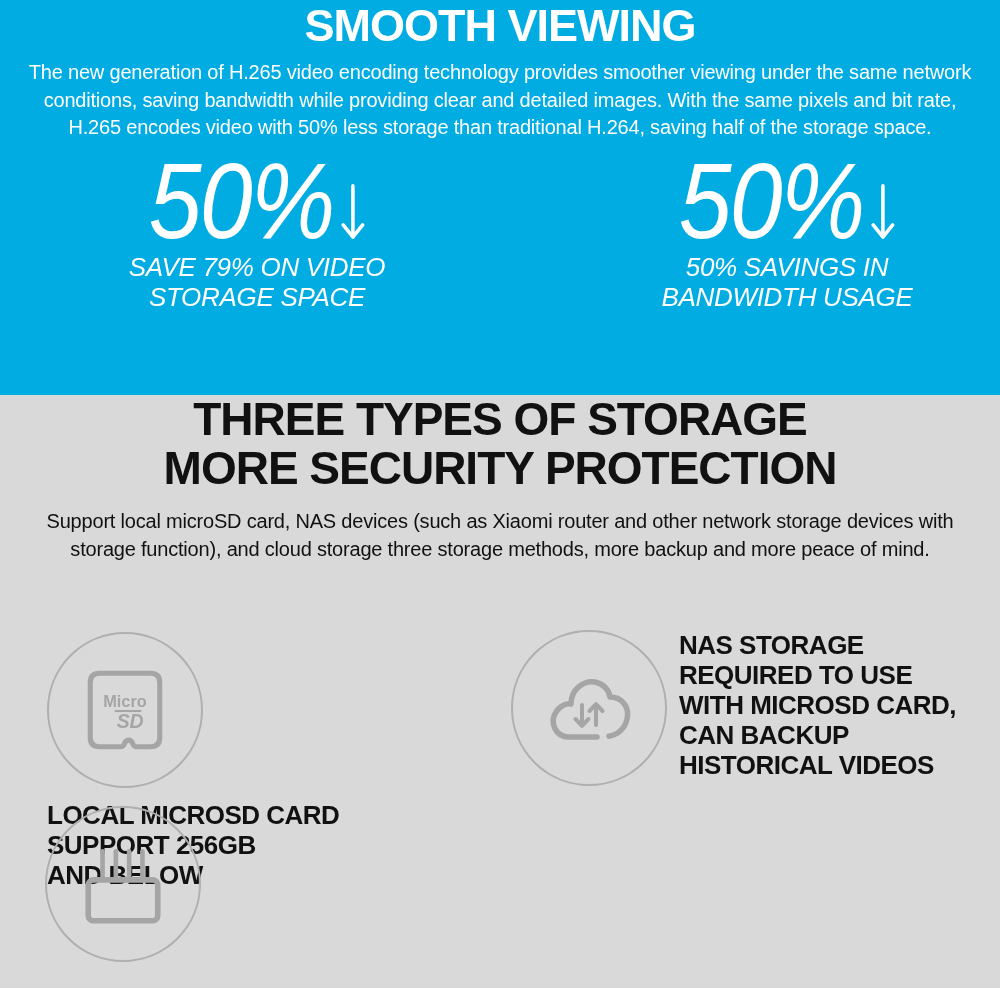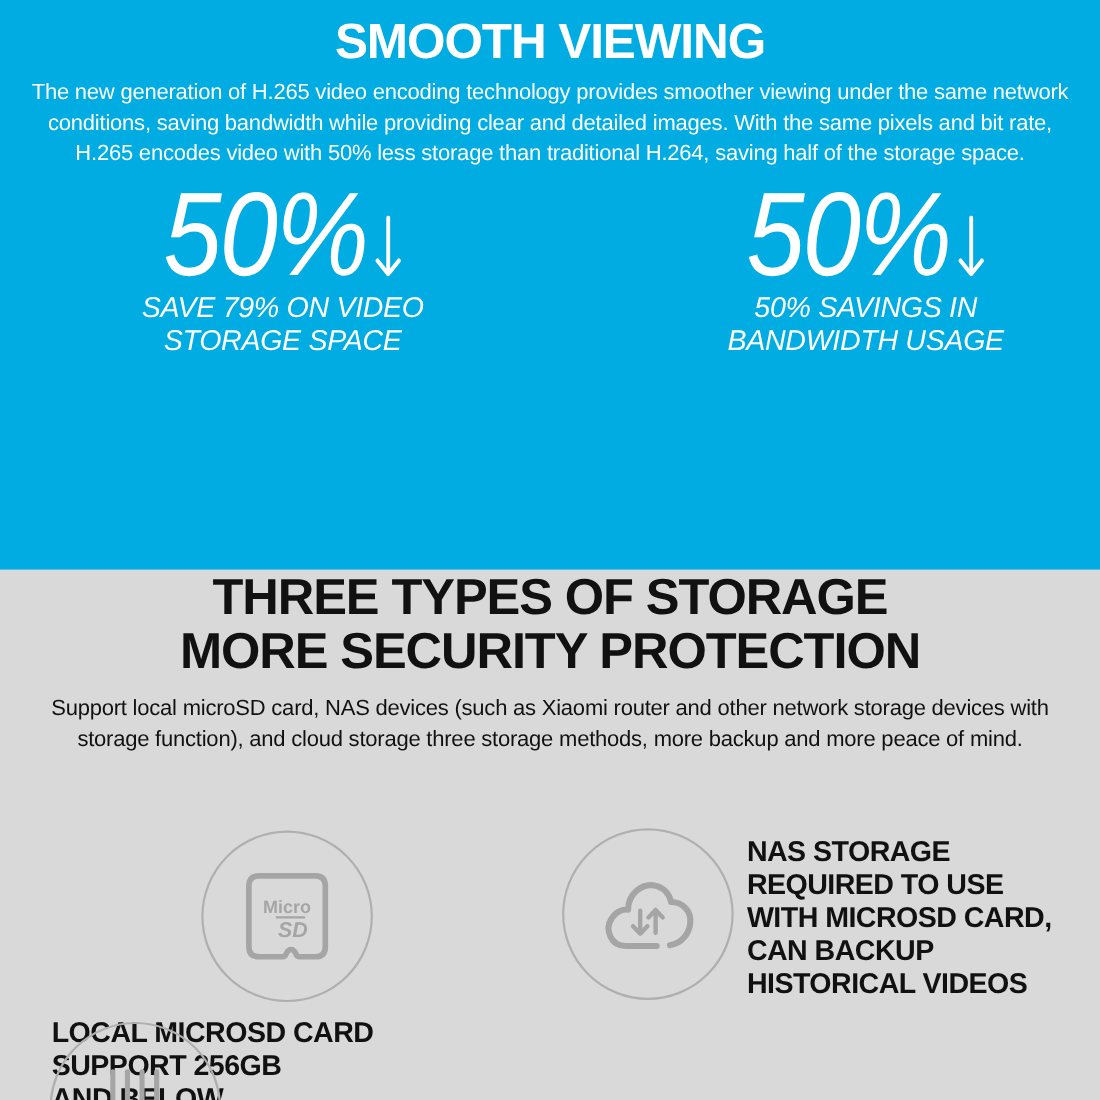--- a/index.html
+++ b/index.html
@@ -6,40 +6,40 @@
     --hero-bg:#00ACE2; --hero-text:#FFFFFF;
     --section-bg:#D9D9D9; --section-text:#111111;
     --icon-gray:#A5A5A5; --circle-outline:#AFAFAF;
   }
   *{margin:0;padding:0;box-sizing:border-box;}
   html,body{background:#fff;}
   body{font-family:"Liberation Sans","DejaVu Sans",sans-serif;}
   .page{position:relative;width:1000px;height:1000px;overflow:hidden;}
 
   
-  .hero{height:518px;background:var(--hero-bg);color:var(--hero-text);text-align:center;padding-top:13px;}
+  .hero{height:395px;background:var(--hero-bg);color:var(--hero-text);text-align:center;padding-top:1px;}
   .hero-title{font-size:45px;line-height:50px;font-weight:700;letter-spacing:-1px;}
   .hero-title .line{display:block;}
   .hero-desc{width:948px;margin:8px auto 0;font-size:20px;line-height:27.5px;letter-spacing:-0.2px;font-weight:400;}
   .stats{position:relative;height:160px;margin-top:10px;}
   .stat{position:absolute;top:0;width:400px;text-align:center;font-style:italic;}
   .stat-left{left:57px;}
   .stat-right{left:587px;}
   .stat-value-row{display:flex;justify-content:center;align-items:flex-end;height:92px;transform:scaleX(0.88);transform-origin:center;}
   .stat-value{font-size:108px;line-height:86px;font-weight:400;letter-spacing:-2px;}
   .stat-arrow{margin:0 0 2px 8px;flex:none;}
   .stat-caption{margin-top:8px;font-size:26px;line-height:30px;letter-spacing:-0.3px;white-space:pre-line;}
 
   
   .storage{position:relative;height:593px;background:var(--section-bg);color:var(--section-text);text-align:center;}
   .storage-title{font-size:46px;line-height:49px;font-weight:700;letter-spacing:-1px;}
   .storage-title .line{display:block;}
   .storage-desc{width:934px;margin:14px auto 0;font-size:20px;line-height:28px;letter-spacing:-0.2px;}
 
-  .feature{position:absolute;display:flex;align-items:flex-end;gap:12px;text-align:left;}
+  .feature{position:absolute;display:flex;align-items:flex-start;gap:12px;text-align:left;}
   .f1{left:47px;top:237px;flex-direction:column;}
   .f2{left:511px;top:235px;}
   .f3{left:45px;top:411px;}
   .icon-circle{width:156px;height:156px;border-radius:50%;border:2px solid var(--circle-outline);flex:none;display:flex;align-items:center;justify-content:center;}
   .feature-text{font-weight:700;font-size:26px;line-height:30px;letter-spacing:-0.5px;white-space:pre-line;color:var(--section-text);}
 
   svg{display:block;}
 </style>
 </head>
 <body>

